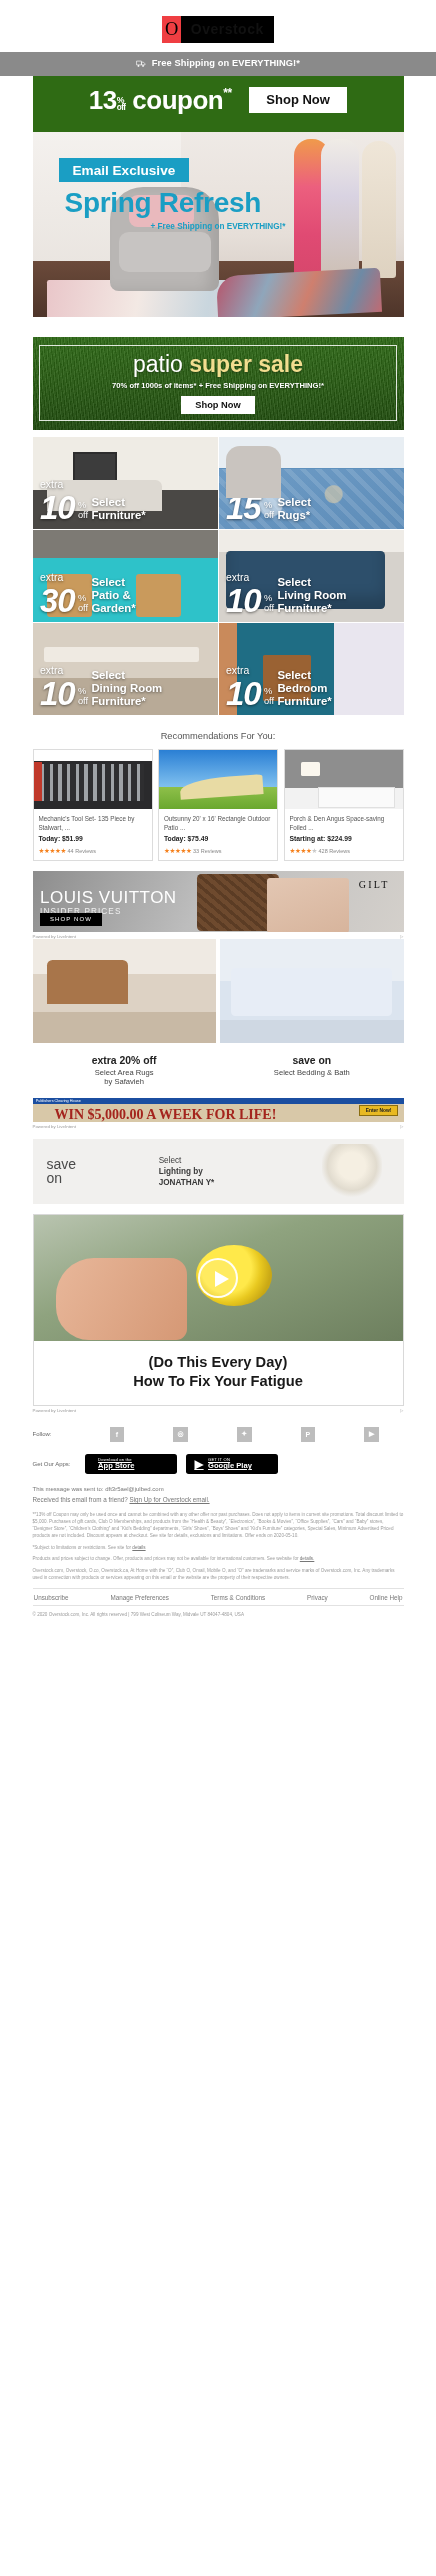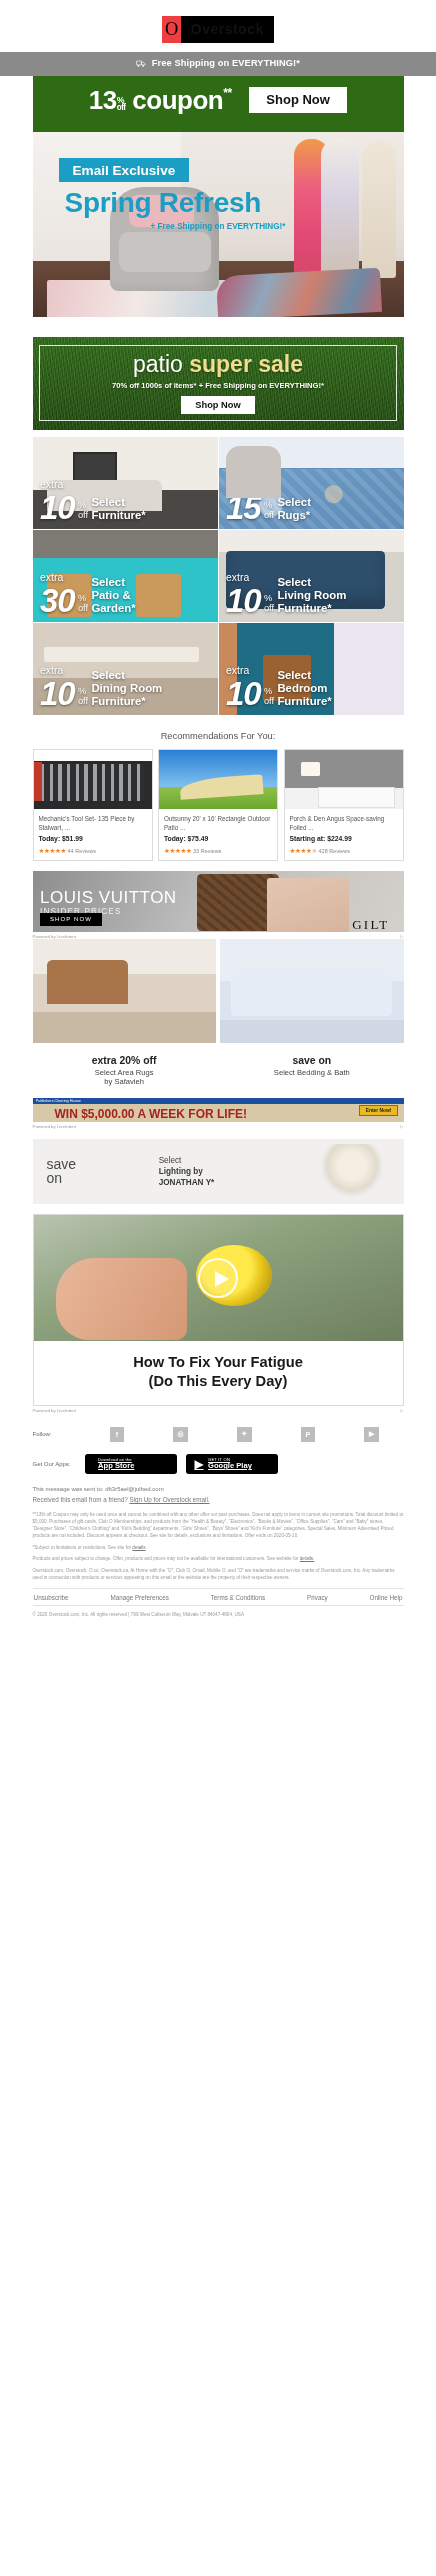--- a/index.html
+++ b/index.html
@@ -198,21 +198,21 @@
   
   .ad-outer { padding:9.8px 0 0; }
   .ad-gilt { position:relative; height:61px; overflow:hidden;
      background:linear-gradient(115deg,#8d8d8d,#bdbdbd 45%,#d4d0cb); cursor:pointer; }
   .ad-gilt .lv { position:absolute; left:7.6px; top:16.4px; color:#fff;
      font-size:17px; letter-spacing:0.5px; font-weight:300;
      font-family:"Liberation Sans", sans-serif; }
   .ad-gilt .ip { position:absolute; left:7.6px; top:36px; color:#efefef;
      font-size:8.2px; letter-spacing:1.1px; font-weight:300; }
   .ad-gilt .gilt { position:absolute; right:14px; top:7.6px; color:#111;
-     font-size:13px; letter-spacing:2.2px; font-family:"Liberation Serif", serif;margin-top:38px; }
+     font-size:10px; letter-spacing:2.2px; font-family:"Liberation Serif", serif; }
   .ad-gilt .shopnow { position:absolute; left:7.6px; bottom:6.5px; background:#000;
      color:#fff; font-size:6px; letter-spacing:1.1px; padding:3.3px 9.8px; }
   .ad-gilt .bag1 { position:absolute; left:164px; top:3.3px; width:82px; height:57px;
      background:repeating-linear-gradient(40deg,#6e4a2e 0 4.4px,#5b3c24 4.4px 7.6px);
      border-radius:4.4px; }
   .ad-gilt .bag2 { position:absolute; left:234px; top:6.5px; width:82px; height:55px;
      background:linear-gradient(160deg,#e3c7b3,#d7b49c); border-radius:3.3px; }
   .ad-powered { font-size:4.4px; color:#9a9a9a; padding:2.2px 0 0;
      display:flex; justify-content:space-between; }
 
@@ -226,21 +226,21 @@
   .bi-bed:after{content:"";position:absolute;left:6%;top:28%;width:88%;height:46%;
     background:#e7edf6;border-radius:4.4px;}
   .brand-cap { text-align:center; padding:7.6px 0 2.2px; }
   .brand-cap .h { font-size:10.4px; font-weight:bold; color:#222; }
   .brand-cap .p { font-size:7.6px; color:#444; margin-top:1.6px; }
 
   .pch { position:relative; height:24px; background:#d8c8a8; overflow:hidden; cursor:pointer; }
   .pch .pch-hdr { position:absolute; left:0; top:0; width:100%; height:6px;
     background:#1b4ea0; color:#fff; font-size:3.8px; padding:1.1px 3.3px; }
   .pch .pch-txt { position:absolute; left:22px; top:8.7px; color:#a4241d;
-    font-size:12px; font-weight:bold; font-family:Liberation Sans, sans-serif; }
+    font-size:14px; font-weight:bold; font-family:Liberation Serif, serif; }
   .pch .pch-btn { position:absolute; right:5.5px; top:7px; background:#e8b923;
     color:#222; font-size:4.9px; font-weight:bold; padding:2.2px 5.5px; border:0.5px solid #8a6d10; }
 
   .jy { position:relative; height:65px; background:#f1f0ee; display:flex;
     align-items:center; cursor:pointer; overflow:hidden; }
   .jy .left { width:34%; padding-left:14px; }
   .jy .save { font-size:14px; color:#4a4a4a; font-weight:300; line-height:1; }
   .jy .on { font-size:14px; color:#4a4a4a; font-weight:300; line-height:1; }
   .jy .mid { font-size:8.2px; color:#3a3a3a; line-height:1.35; }
   .jy .mid b { display:block; font-size:8.2px; }
@@ -559,22 +559,22 @@
     </div>
 
     <div class="video-outer">
       <div class="video-box">
         <div class="video-img">
           <div class="hand"></div>
           <div class="fruit"></div>
           <div class="play"></div>
         </div>
         <div class="video-cap">
+          <div class="l">(Do This Every Day)</div>
           <div class="l">How To Fix Your Fatigue</div>
-          <div class="l">(Do This Every Day)</div>
         </div>
       </div>
       <div class="ad-powered">
         <span><span>Powered by</span> <span>LiveIntent</span></span>
         <span>▷</span>
       </div>
     </div>
 
     <div class="follow-row">
       <div class="lab">Follow:</div>

